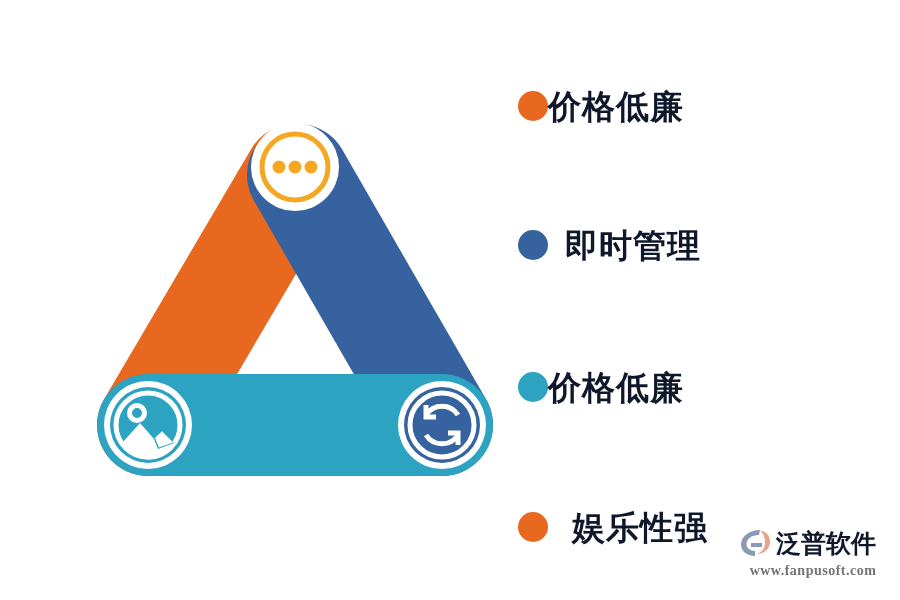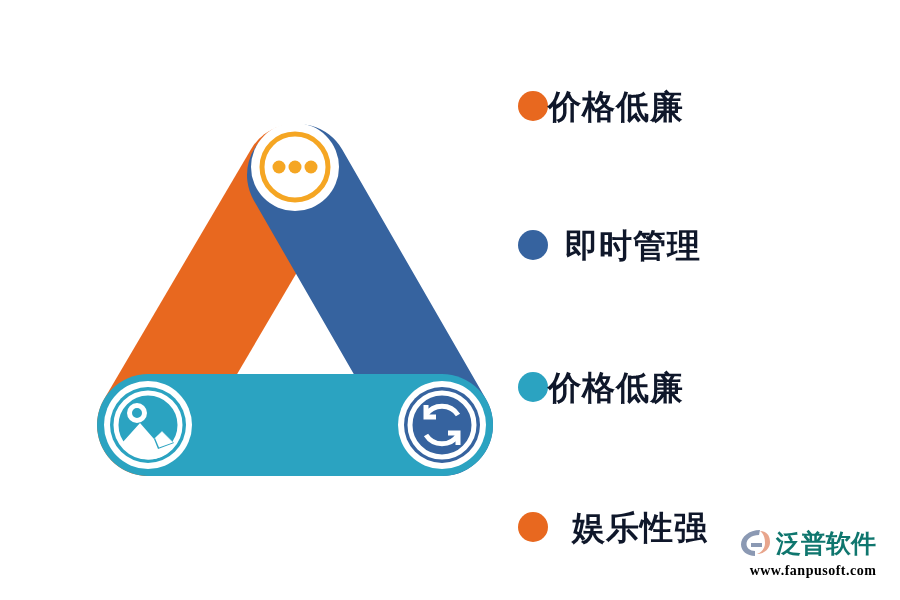--- a/index.html
+++ b/index.html
@@ -89,31 +89,31 @@
   }
   #watermark .wm-mark {
     width: 34px;
     height: 32px;
     flex: 0 0 auto;
   }
   #watermark .wm-name {
     margin-left: 4px;
     font-size: 25px;
     font-weight: bold;
-    color: #0f766e;
+    color: #0f172a;
     line-height: 1;
     white-space: nowrap;
   }
   #watermark .wm-url {
     margin-top: 1px;
     text-align: center;
     font-family: "Liberation Serif", "DejaVu Serif", serif;
     font-size: 14px;
     font-weight: bold;
-    color: #000000;
+    color: #737373;
     letter-spacing: 0.5px;
     white-space: nowrap;
   }
 </style>
 </head>
 <body>
 
 <div id="canvas">
 
   <div id="diagram">

